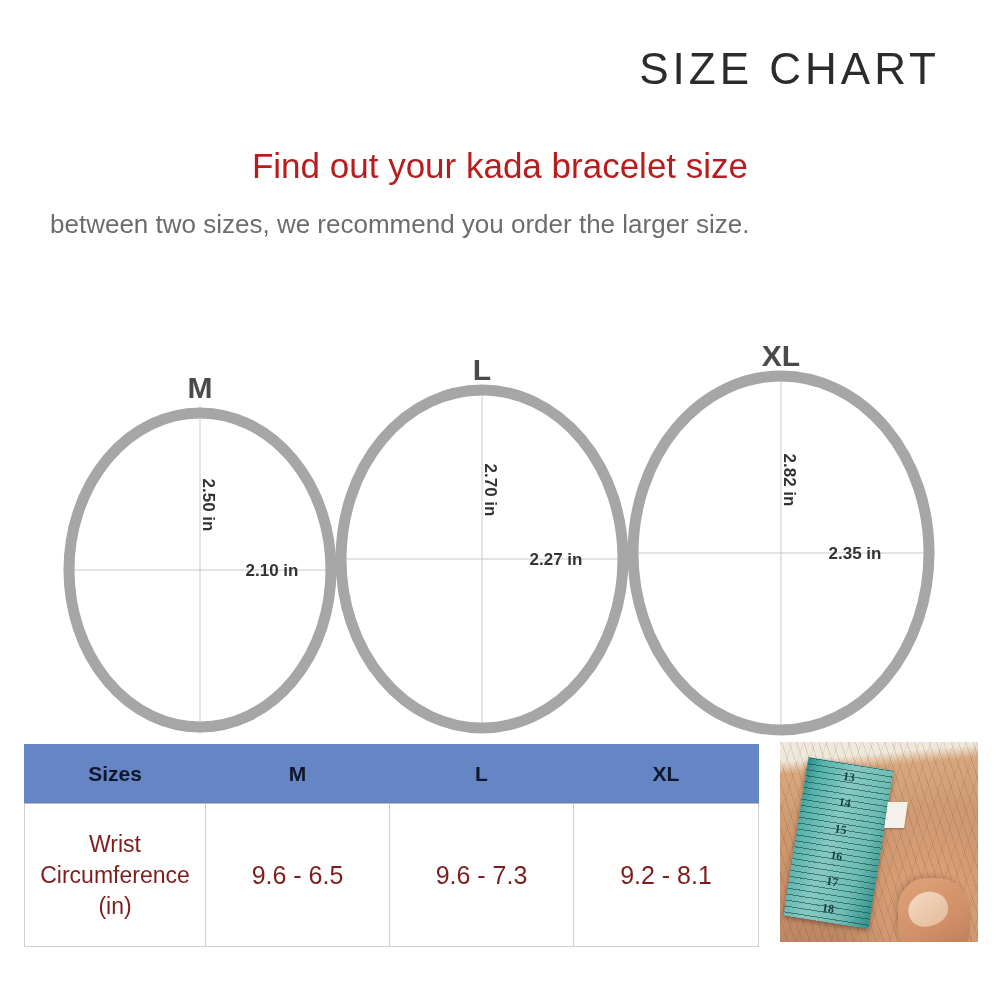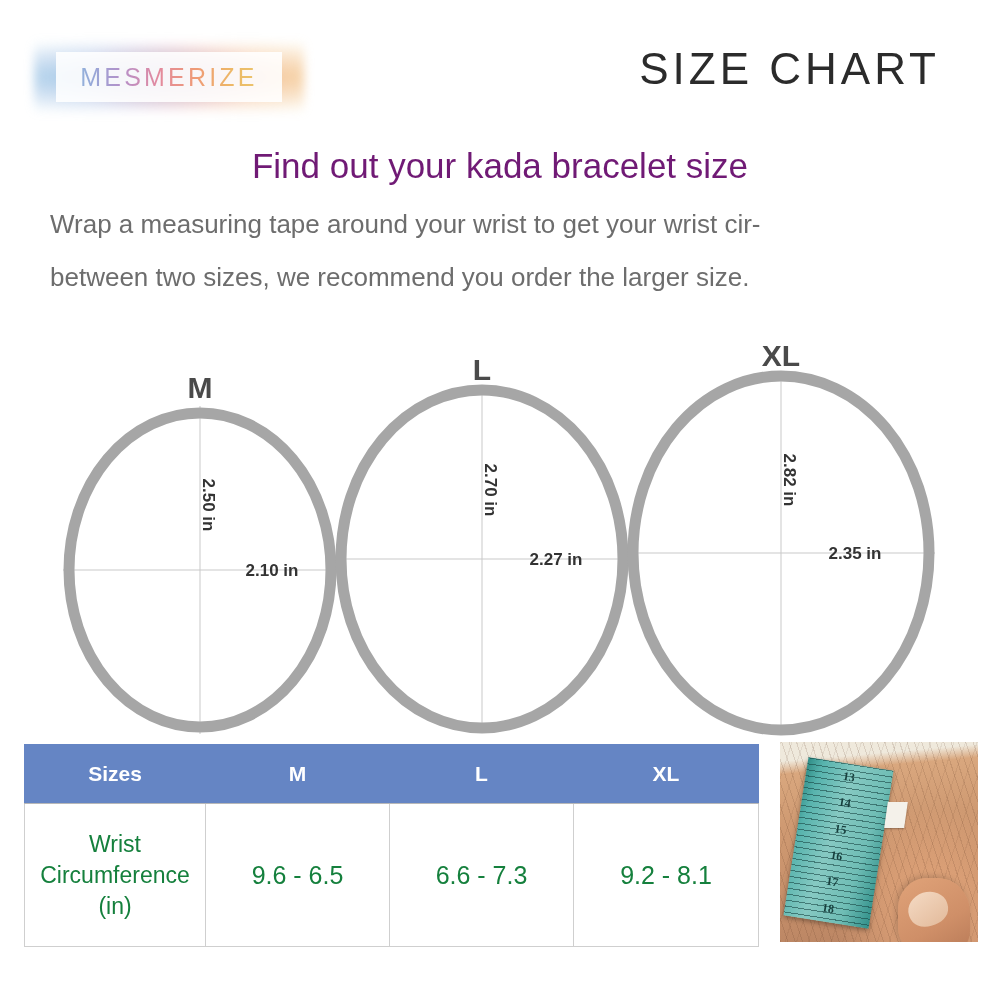--- a/index.html
+++ b/index.html
@@ -84,21 +84,21 @@
 
   
   .headline {
     position: absolute;
     left: 0;
     top: 146px;
     width: 1000px;
     text-align: center;
     font-size: 35px;
     font-weight: 400;
-    color: #701a75;
+    color: #b91c1c;
   }
   .paragraph {
     position: absolute;
     left: 50px;
     top: 198px;
     width: 906px;
     font-size: 26px;
     line-height: 53px;
     color: #6d6d6d;
   }
@@ -125,31 +125,31 @@
     table-layout: fixed;
   }
   .size-table th,
   .size-table td {
     border: 1px solid #cfcfcf;
     text-align: center;
     vertical-align: middle;
   }
   .size-table th {
     background: #6585c4;
-    color: #ffffff;
+    color: #0f172a;
     font-size: 21px;
     font-weight: bold;
     height: 56px;
     border-color: #6585c4;
     border-bottom-color: #b8b8b8;
   }
   .size-table th.divider-l { border-left: 1px solid #8ea5d3; }
   .size-table td {
     background: #ffffff;
-    color: #15803d;
+    color: #7f1d1d;
     font-size: 25px;
     height: 140px;
     line-height: 31px;
   }
   .size-table td.label-cell { font-size: 23px; }
   .col-sizes  { width: 181px; }
   .col-m      { width: 184px; }
   .col-l      { width: 184px; }
   .col-xl     { width: 185px; }
 
@@ -237,32 +237,26 @@
     background: #f4f1ea;
     transform: skewX(-8deg);
     box-shadow: 0 1px 2px rgba(0,0,0,0.3);
   }
 </style>
 </head>
 <body>
 
 <div id="page">
 
-  <div class="logo-wrap">
-    <div class="logo-glow"></div>
-    <div class="logo-plate"></div>
-    <div class="logo-text">MESMERIZE</div>
-  </div>
 
   <div class="chart-title">SIZE CHART</div>
 
   <div class="headline">Find out your kada bracelet size</div>
 
   <div class="paragraph">
-    <span class="pline">Wrap a measuring tape around your wrist to get your wrist cir-</span>
     <span class="pline center">between two sizes, we recommend you order the larger size.</span>
   </div>
 
   <div class="ovals">
     <svg class="oval-svg" width="1000" height="410" viewBox="0 0 1000 410">
 
       <g>
         <line x1="63" y1="240" x2="337" y2="240" stroke="#c9c9c9" stroke-width="1"></line>
         <line x1="200" y1="76" x2="200" y2="404" stroke="#c9c9c9" stroke-width="1"></line>
         <ellipse cx="200" cy="240" rx="131" ry="157" fill="none" stroke="#a6a6a6" stroke-width="11"></ellipse>
@@ -308,21 +302,21 @@
       </tr>
     </thead>
     <tbody>
       <tr>
         <td class="label-cell">
           <div>Wrist</div>
           <div>Circumference</div>
           <div>(in)</div>
         </td>
         <td>9.6 - 6.5</td>
-        <td>6.6 - 7.3</td>
+        <td>9.6 - 7.3</td>
         <td>9.2 - 8.1</td>
       </tr>
     </tbody>
   </table>
 
   <div class="photo">
     <div class="photo-skin"></div>
     <div class="photo-hairs"></div>
     <div class="photo-tape">
       <div class="ticks"></div>

